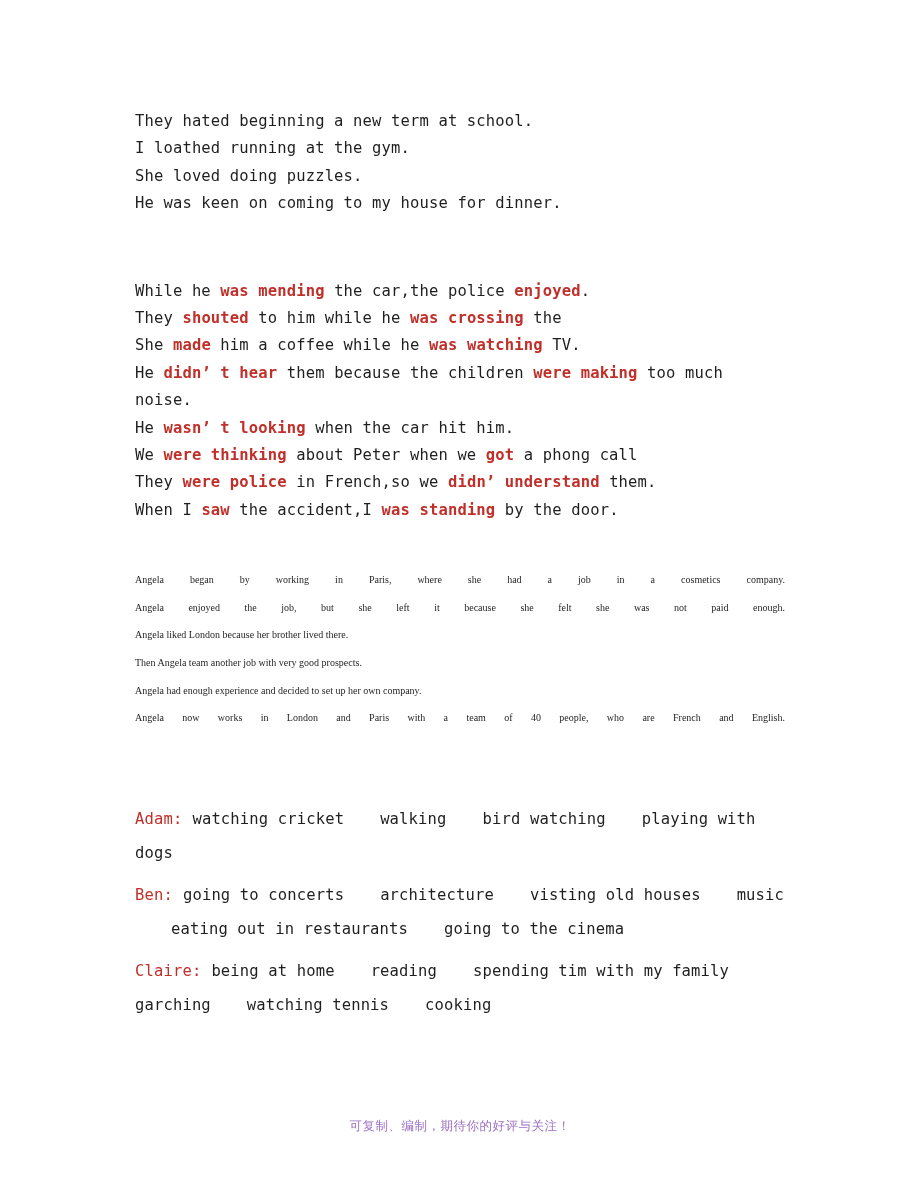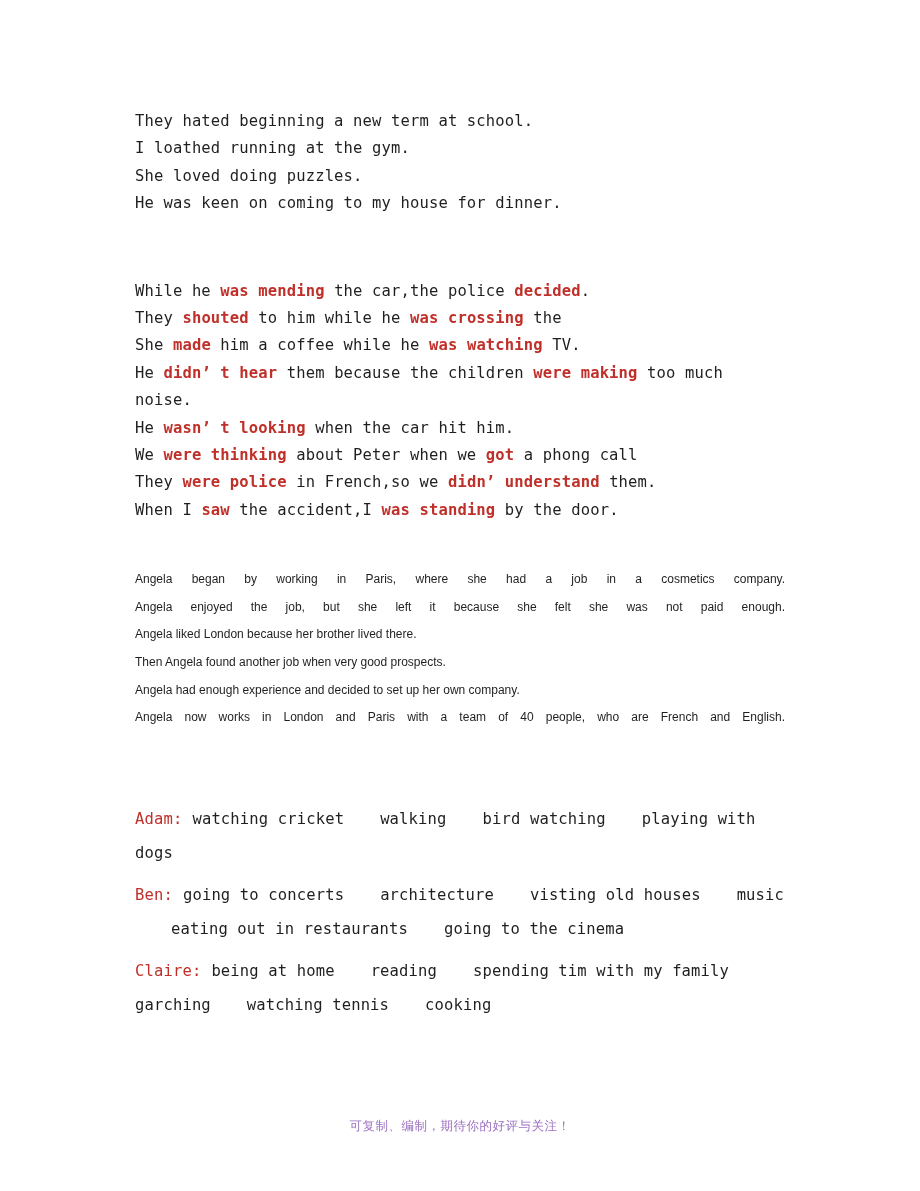--- a/index.html
+++ b/index.html
@@ -54,22 +54,22 @@
   .hl {
     color: #c0302a;
     font-weight: bold;
   }
   .plain {
     color: #1f1f1f;
   }
 
   
   #block-angela .line {
-    font-family: Liberation Sans, sans-serif;
-    font-size: 12px;
+    font-family: Liberation Serif, serif;
+    font-size: 10px;
     line-height: 27.6px;
     text-align: justify;
     text-justify: inter-word;
     letter-spacing: 0px;
   }
   #block-angela .line:last-child {
     text-align: left;
   }
   .just {
     text-align: justify;
@@ -110,37 +110,37 @@
     <div class="block" id="block-gerunds">
       <div class="line">They hated beginning a new term at school.</div>
       <div class="line">I loathed running at the gym.</div>
       <div class="line">She loved doing puzzles.</div>
       <div class="line">He was keen on coming to my house for dinner.</div>
     </div>
 
     <div class="gap-1"></div>
 
     <div class="block" id="block-past-continuous">
-      <div class="line"><span class="plain">While he </span><span class="hl">was mending</span><span class="plain"> the car,the police </span><span class="hl">decided</span><span class="plain">.</span></div>
+      <div class="line"><span class="plain">While he </span><span class="hl">was mending</span><span class="plain"> the car,the police </span><span class="hl">enjoyed</span><span class="plain">.</span></div>
       <div class="line"><span class="plain">They </span><span class="hl">shouted</span><span class="plain"> to him while he </span><span class="hl">was crossing</span><span class="plain"> the</span></div>
       <div class="line"><span class="plain">She </span><span class="hl">made</span><span class="plain"> him a coffee while he </span><span class="hl">was watching</span><span class="plain"> TV.</span></div>
       <div class="line"><span class="plain">He </span><span class="hl">didn’ t hear</span><span class="plain"> them because the children </span><span class="hl">were making</span><span class="plain"> too much noise.</span></div>
       <div class="line"><span class="plain">He </span><span class="hl">wasn’ t looking</span><span class="plain"> when the car hit him.</span></div>
       <div class="line"><span class="plain">We </span><span class="hl">were thinking</span><span class="plain"> about Peter when we </span><span class="hl">got</span><span class="plain"> a phong call</span></div>
       <div class="line"><span class="plain">They </span><span class="hl">were police</span><span class="plain"> in French,so we </span><span class="hl">didn’ understand</span><span class="plain"> them.</span></div>
       <div class="line"><span class="plain">When I </span><span class="hl">saw</span><span class="plain"> the accident,I </span><span class="hl">was standing</span><span class="plain"> by the door.</span></div>
     </div>
 
     <div class="gap-2"></div>
 
     <div class="block" id="block-angela">
       <div class="line just">Angela began by working in Paris, where she had a job in a cosmetics company.</div>
       <div class="line just">Angela enjoyed the job, but she left it because she felt she was not paid enough.</div>
       <div class="line">Angela liked London because her brother lived there.</div>
-      <div class="line">Then Angela found another job when very good prospects.</div>
+      <div class="line">Then Angela team another job with very good prospects.</div>
       <div class="line">Angela had enough experience and decided to set up her own company.</div>
       <div class="line just">Angela now works in London and Paris with a team of 40 people, who are French and English.</div>
     </div>
 
     <div class="gap-3"></div>
 
     <div class="block" id="block-hobbies">
       <div class="line"><span class="name-label">Adam:</span><span class="sp-s"></span><span>watching cricket</span><span class="sp-l"></span><span>walking</span><span class="sp-l"></span><span>bird watching</span><span class="sp-l"></span><span>playing with dogs</span></div>
       <div class="line"><span class="name-label">Ben:</span><span class="sp-s"></span><span>going to concerts</span><span class="sp-l"></span><span>architecture</span><span class="sp-l"></span><span>visting old houses</span><span class="sp-l"></span><span>music</span><span class="sp-l"></span><span>eating out in restaurants</span><span class="sp-l"></span><span>going to the cinema</span></div>
       <div class="line"><span class="name-label">Claire:</span><span class="sp-s"></span><span>being at home</span><span class="sp-l"></span><span>reading</span><span class="sp-l"></span><span>spending tim with my family</span><span class="sp-l"></span><span>garching</span><span class="sp-l"></span><span>watching tennis</span><span class="sp-l"></span><span>cooking</span></div>

